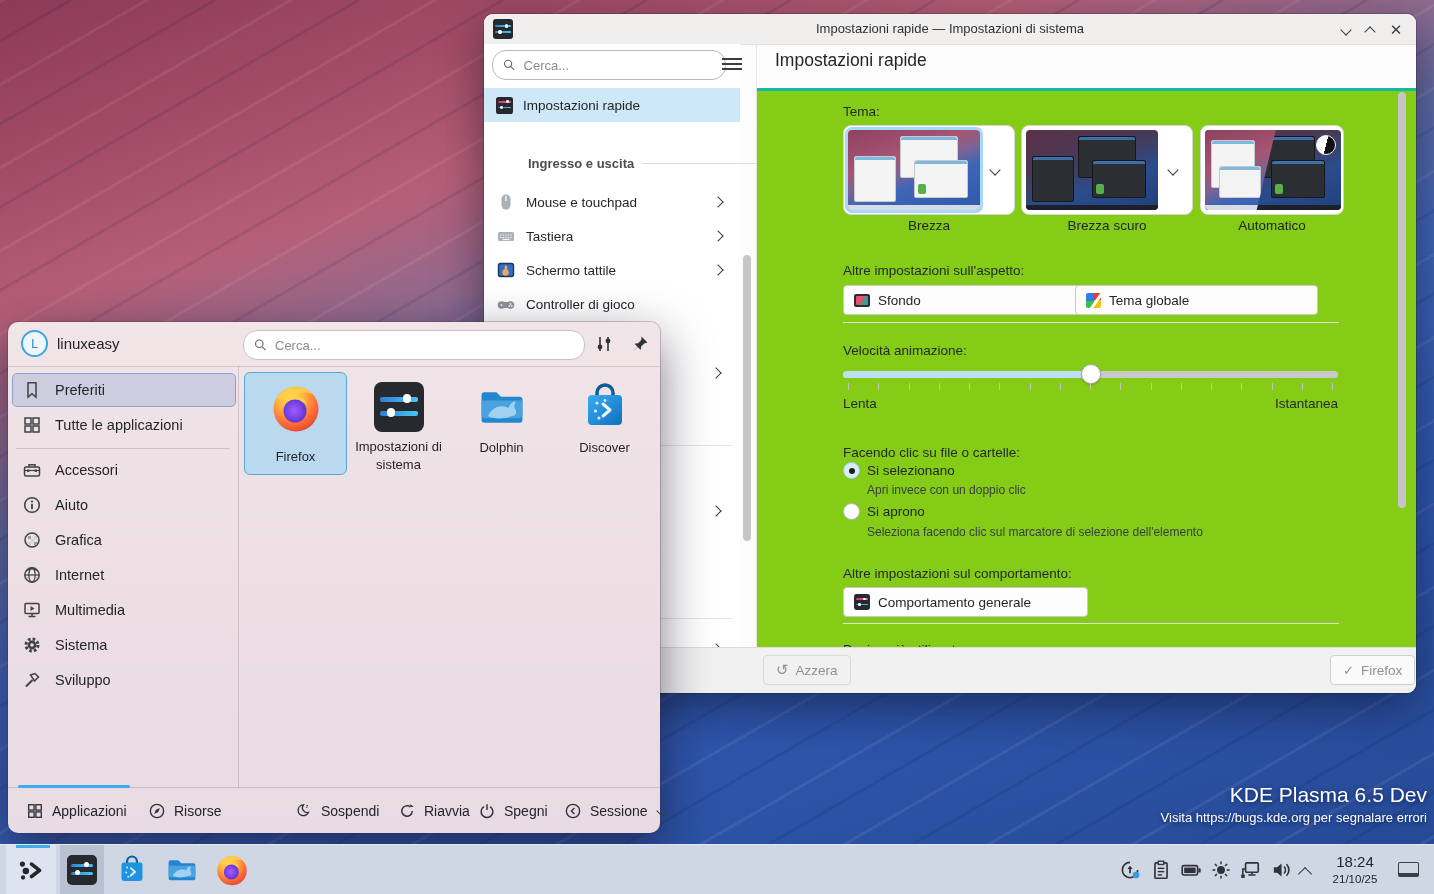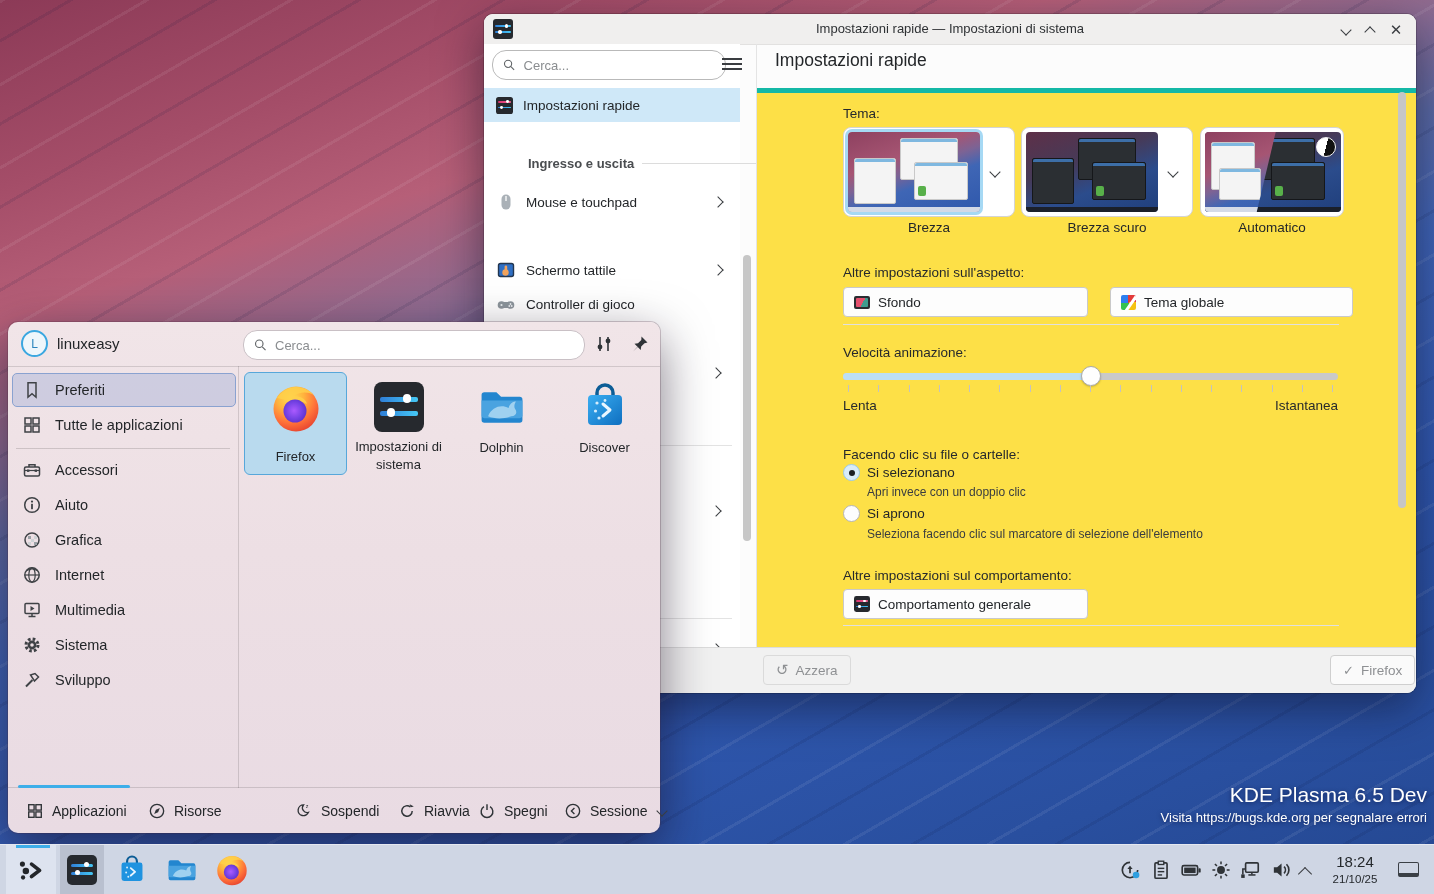--- a/index.html
+++ b/index.html
@@ -29,21 +29,21 @@
   .side-item{position:absolute;left:0;width:256px;height:34px;display:flex;align-items:center;gap:10px;padding-left:12px;box-sizing:border-box;font-size:13.5px;}
   .side-item .lbl{flex:1;}
   .side-item .chev{margin-right:18px;}
   .side-sel{background:#cfe8f8;}
   .section-hdr{position:absolute;left:12px;width:234px;display:flex;align-items:center;gap:8px;font-size:13px;font-weight:bold;color:#4a4d50;margin-left:32px;}
   .section-hdr .rule{flex:1;height:1px;background:#dcdcdc;}
   .sep-h{position:absolute;height:1px;background:#e3e3e3;}
   .scrollbar{position:absolute;border-radius:4px;background:#c6c6c6;}
   
   #content-hdr{position:absolute;left:291px;top:36px;font-size:17.5px;color:#232629;}
-  #contentwrap{position:absolute;left:273px;top:74px;width:659px;height:560px;overflow:hidden;background:#fde047;border-top:5px solid #14b8a6;}
+  #contentwrap{position:absolute;left:273px;top:74px;width:659px;height:560px;overflow:hidden;background:#84cc16;border-top:3px solid #14b8a6;}
   .c-label{position:absolute;left:86px;font-size:13.5px;color:#26292c;}
   .theme-card{position:absolute;top:34px;height:90px;background:#fff;border:1px solid #d4d4d4;border-radius:8px;box-sizing:border-box;display:flex;align-items:center;}
   .theme-prev{width:132px;height:80px;margin-left:4px;border-radius:4px;position:relative;overflow:hidden;}
   .theme-card.sel .theme-prev{box-shadow:0 0 0 3px #a6d9f4;}
   .theme-dd{width:30px;display:flex;justify-content:center;}
   .t-name{position:absolute;top:127px;font-size:13.5px;color:#232629;text-align:center;}
   .prev-light{background:linear-gradient(160deg,#8e4160 0%,#a65573 34%,#7d6394 48%,#3f66b5 62%,#2f58ac 100%);}
   .prev-dark{background:linear-gradient(160deg,#5e3048 0%,#463a58 38%,#2b4c8c 65%,#203f7c 100%);}
   .pw{position:absolute;border-radius:2px;}
   .pw.light{background:#f4f4f4;border:1px solid #c9c9c9;}
@@ -166,20 +166,30 @@
         <span>Ingresso e uscita</span>
           <span class="rule"></span>
       </div>
 
       <div class="side-item" style="top:141px;">
         <svg class="icon20" viewBox="0 0 20 20">
             <rect x="5.5" y="2.5" width="9" height="15" rx="4.5" fill="#aab1b7"></rect>
             <line x1="10" y1="4" x2="10" y2="9" stroke="#f2f4f5" stroke-width="1.5"></line>
           </svg>
         <span class="lbl">Mouse e touchpad</span>
+          <i class="chev r"></i>
+      </div>
+      <div class="side-item" style="top:175px;">
+        <svg class="icon20" viewBox="0 0 20 20">
+            <rect x="2" y="6" width="16" height="9" rx="1.5" fill="#aab1b7"></rect>
+            <line x1="4" y1="9" x2="16" y2="9" stroke="#f2f4f5" stroke-width="1.2" stroke-dasharray="1.4 1.2"></line>
+            <line x1="4" y1="11.5" x2="16" y2="11.5" stroke="#f2f4f5" stroke-width="1.2" stroke-dasharray="1.4 1.2"></line>
+            <line x1="6.5" y1="13.5" x2="13.5" y2="13.5" stroke="#f2f4f5" stroke-width="1.2"></line>
+          </svg>
+        <span class="lbl">Tastiera</span>
           <i class="chev r"></i>
       </div>
       <div class="side-item" style="top:209px;">
         <svg class="icon20" viewBox="0 0 20 20">
             <rect x="2.5" y="3.5" width="15" height="13" rx="2" fill="#2f6fc4" stroke="#23364f" stroke-width="1.4"></rect>
             <rect x="8.6" y="5.5" width="2.6" height="6.5" rx="1.3" fill="#f2a35c"></rect>
             <circle cx="9.5" cy="12.5" r="3.2" fill="#f2a35c"></circle>
           </svg>
         <span class="lbl">Schermo tattile</span>
           <i class="chev r"></i>
@@ -283,21 +293,21 @@
       <div class="t-name" style="left:264px;width:172px;">Brezza scuro</div>
       <div class="t-name" style="left:443px;width:144px;">Automatico</div>
 
       <div class="c-label" style="top:172px;">Altre impostazioni sull'aspetto:</div>
       <div class="btn abs" style="left:86px;top:194px;width:245px;">
         <span class="icon18" style="width:16px;height:13px;background:#2a2d31;border-radius:2px;position:relative;">
           <span style="position:absolute;inset:2px;background:linear-gradient(120deg,#e5506e 0 55%,#3f9d8f 55%);border-radius:1px;"></span>
         </span>
         <span>Sfondo</span>
       </div>
-      <div class="btn abs" style="left:353px;top:194px;width:243px;">
+      <div class="btn abs" style="left:318px;top:194px;width:243px;">
         <span class="icon18" style="width:15px;height:15px;border-radius:2px;position:relative;overflow:hidden;background:conic-gradient(#e23b3b 0 25%,#f5c211 0 50%,#35c24d 0 75%,#2d7ff0 0);">
           <span style="position:absolute;left:9px;top:-2px;width:3px;height:20px;background:#fff;transform:rotate(35deg);"></span>
         </span>
         <span>Tema globale</span>
       </div>
       <div class="hr" style="top:231px;"></div>
 
       <div class="c-label" style="top:252px;">Velocità animazione:</div>
       <div class="slider-track">
         <div class="slider-fill"></div>

